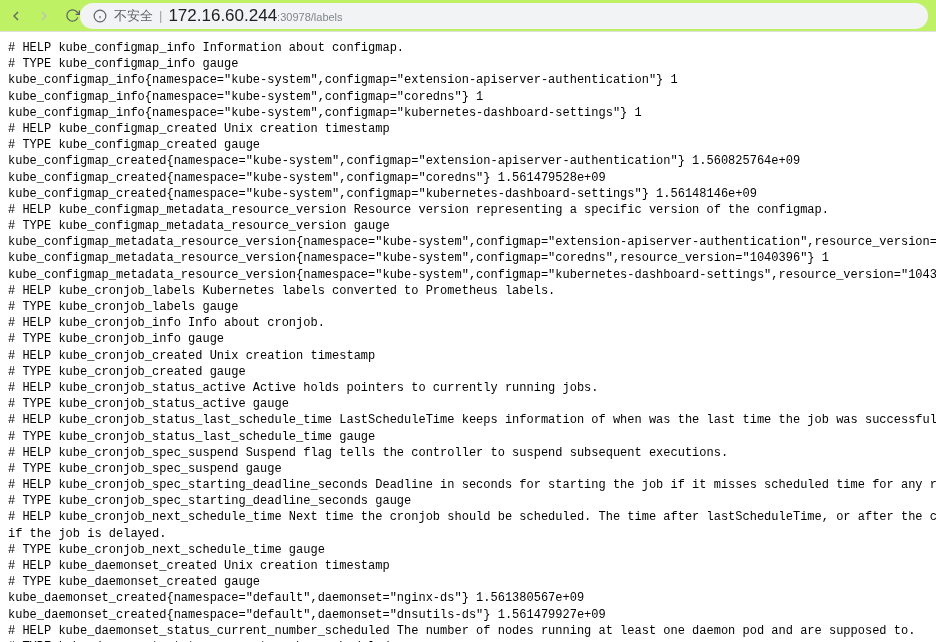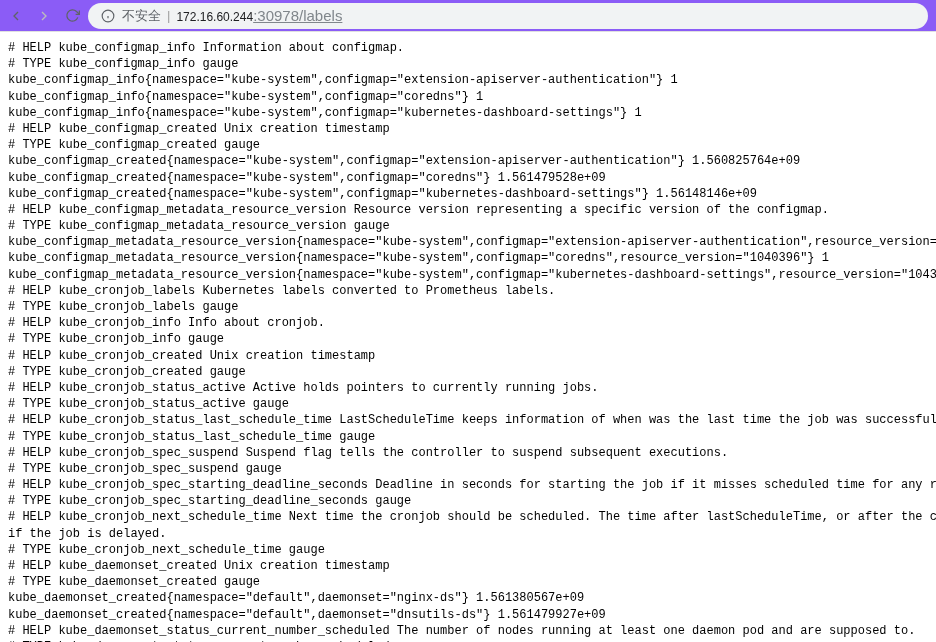--- a/index.html
+++ b/index.html
@@ -11,23 +11,22 @@
       font-family: -apple-system, BlinkMacSystemFont, "Segoe UI", Arial, sans-serif;
       background: #fff;
       width: 936px;
       height: 642px;
       overflow: hidden;
     }
     .toolbar {
       display: flex;
       align-items: center;
       padding: 6px 8px;
-      background: #8b5cf6;
+      background: #bef264;
       border-bottom: 1px solid #e0e0e0;
-      gap: 8px;
       height: 32px;
     }
     .nav-buttons {
       display: flex;
       align-items: center;
       gap: 12px;
     }
     .nav-icon {
       width: 16px;
       height: 16px;
@@ -61,26 +60,25 @@
     .security-text {
       color: #5f6368;
       font-size: 13px;
     }
     .divider {
       color: #9e9e9e;
       font-size: 13px;
     }
     .url-text {
       color: #202124;
-      font-size: 12px;
+      font-size: 17px;
     }
     .url-path {
       color: #80868b;
-      font-size: 15px;
-      text-decoration: underline;
+      font-size: 11px;
     }
     .content {
       padding: 8px 8px;
       font-family: "Courier New", monospace;
       font-size: 12px;
       line-height: 1.35;
       color: #000;
       white-space: pre;
       overflow: hidden;
     }

